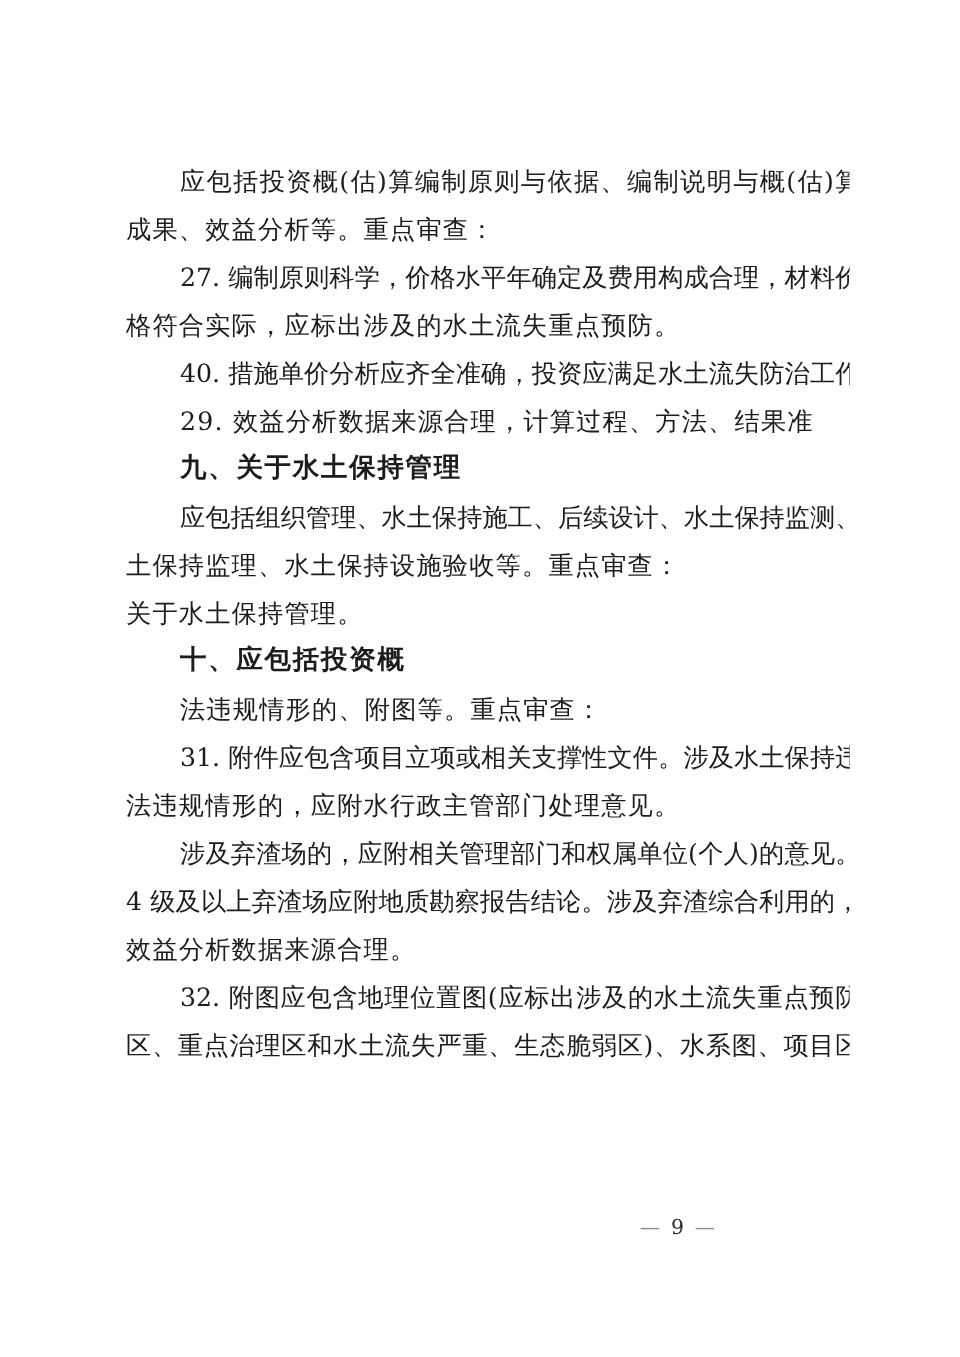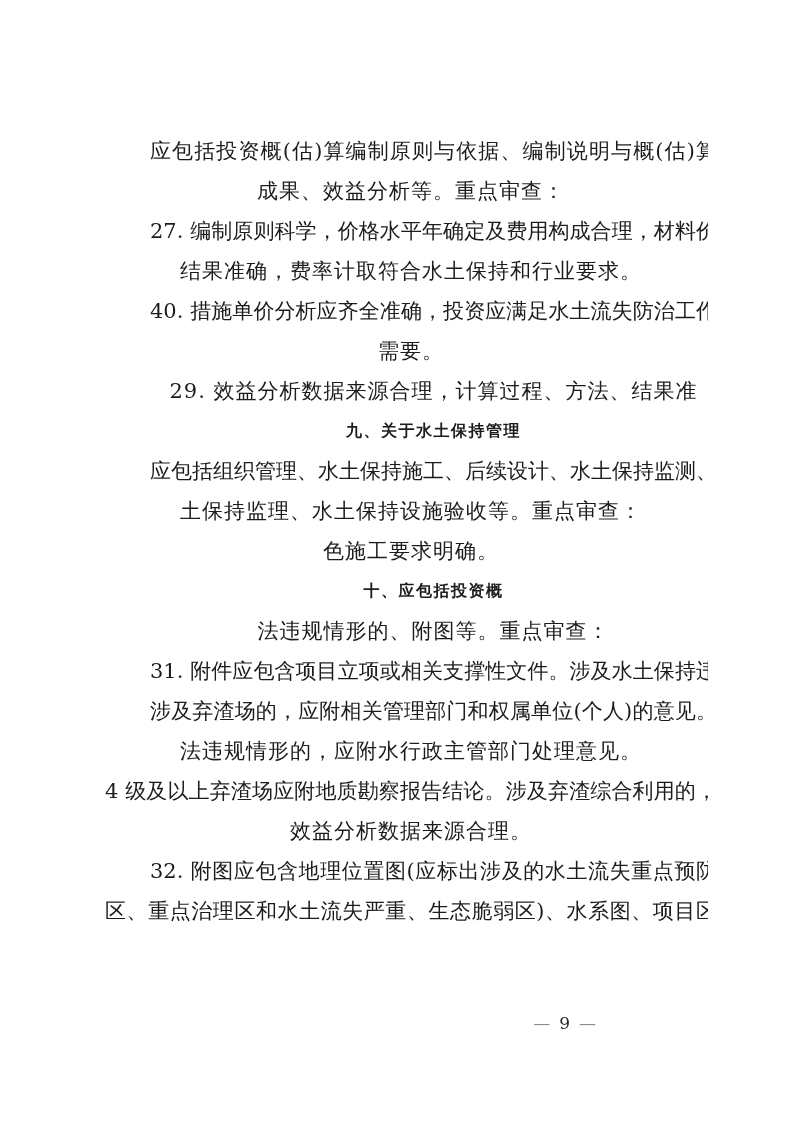--- a/index.html
+++ b/index.html
@@ -22,34 +22,34 @@
     top: 131px;
     width: 612px;
   }
   .line {
     height: 40px;
     line-height: 40px;
     font-size: 21px;
     letter-spacing: 1px;
     overflow: hidden;
     white-space: normal;
-    text-align: center;
+    text-align: left;
   }
   .line.indent {
     text-indent: 45px;
   }
   .line.fill {
     text-align: justify;
     text-align-last: justify;
     letter-spacing: 0;
   }
   .line.head {
     font-family: "DejaVu Sans", "Liberation Sans", sans-serif;
     font-weight: 700;
-    font-size: 16px;
+    font-size: 22px;
     letter-spacing: 1.5px;
   }
   .page-footer {
     position: absolute;
     top: 1012px;
     right: 112px;
     height: 22px;
     line-height: 22px;
     font-size: 17px;
     display: flex;
@@ -66,33 +66,32 @@
   }
 </style>
 </head>
 <body>
 
 <div class="page">
   <div class="text-block">
     <div class="line indent fill">应包括投资概(估)算编制原则与依据、编制说明与概(估)算</div>
     <div class="line">成果、效益分析等。重点审查：</div>
     <div class="line indent fill">27. 编制原则科学，价格水平年确定及费用构成合理，材料价</div>
-    <div class="line">结果准确，费率计取符合水土保持和行业要求。</div>
+    <div class="line">格符合实际，应标出涉及的水土流失重点预防。</div>
     <div class="line indent fill">40. 措施单价分析应齐全准确，投资应满足水土流失防治工作</div>
-    <div class="line">需要。</div>
     <div class="line indent">29. 效益分析数据来源合理，计算过程、方法、结果准确。</div>
     <div class="line indent head">九、关于水土保持管理</div>
     <div class="line indent fill">应包括组织管理、水土保持施工、后续设计、水土保持监测、水</div>
     <div class="line">土保持监理、水土保持设施验收等。重点审查：</div>
-    <div class="line">色施工要求明确。</div>
+    <div class="line">关于水土保持管理。</div>
     <div class="line indent head">十、应包括投资概</div>
     <div class="line indent">法违规情形的、附图等。重点审查：</div>
     <div class="line indent fill">31. 附件应包含项目立项或相关支撑性文件。涉及水土保持违</div>
+    <div class="line">法违规情形的，应附水行政主管部门处理意见。</div>
     <div class="line indent fill">涉及弃渣场的，应附相关管理部门和权属单位(个人)的意见。</div>
-    <div class="line">法违规情形的，应附水行政主管部门处理意见。</div>
     <div class="line fill">4 级及以上弃渣场应附地质勘察报告结论。涉及弃渣综合利用的，</div>
     <div class="line">效益分析数据来源合理。</div>
     <div class="line indent fill">32. 附图应包含地理位置图(应标出涉及的水土流失重点预防</div>
     <div class="line fill">区、重点治理区和水土流失严重、生态脆弱区)、水系图、项目区土</div>
   </div>
 
   <div class="page-footer">
     <span class="dash">—</span>
     <span class="num">9</span>
     <span class="dash">—</span>

